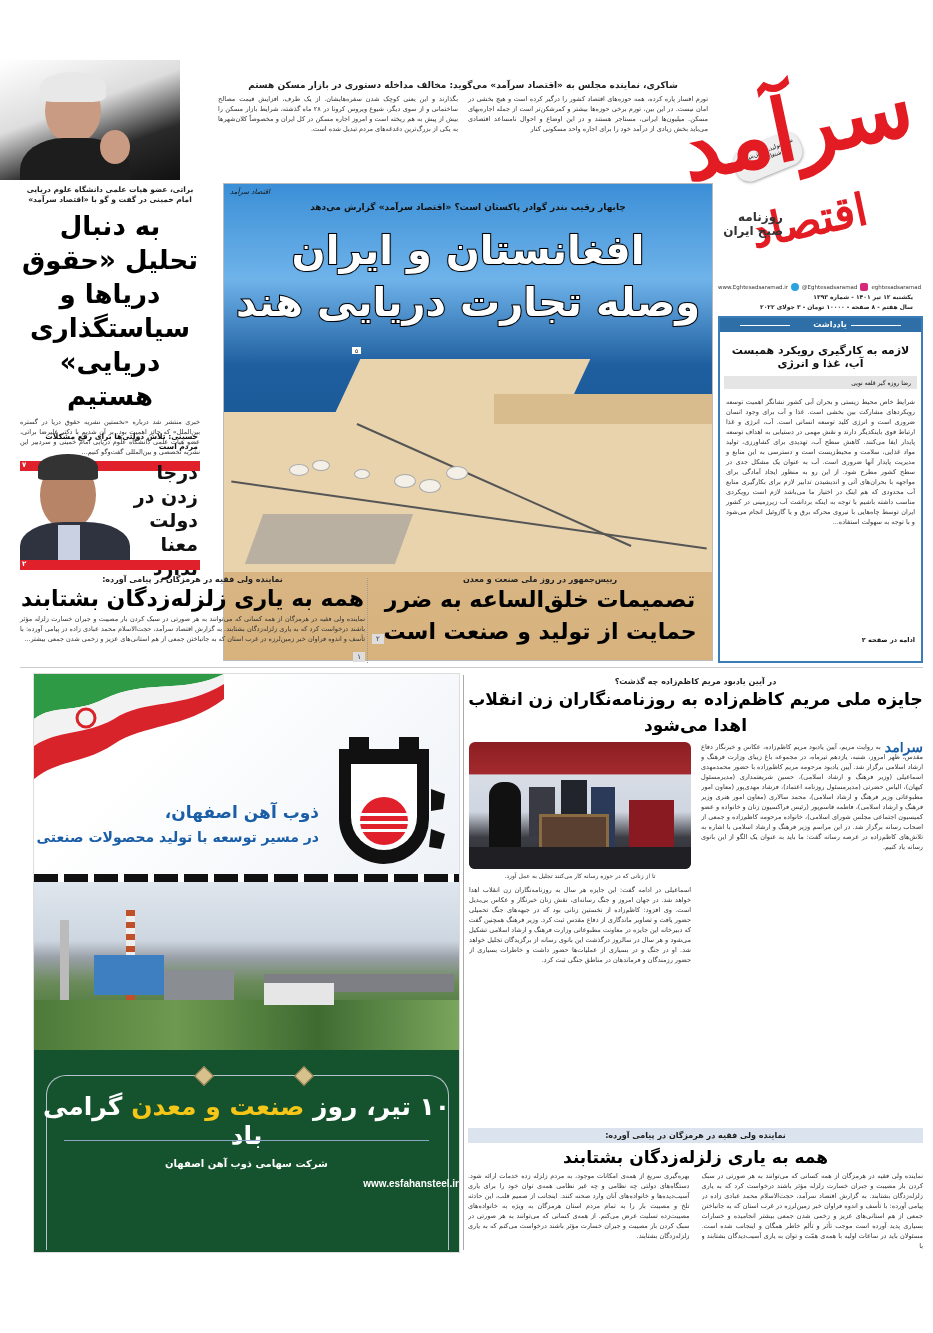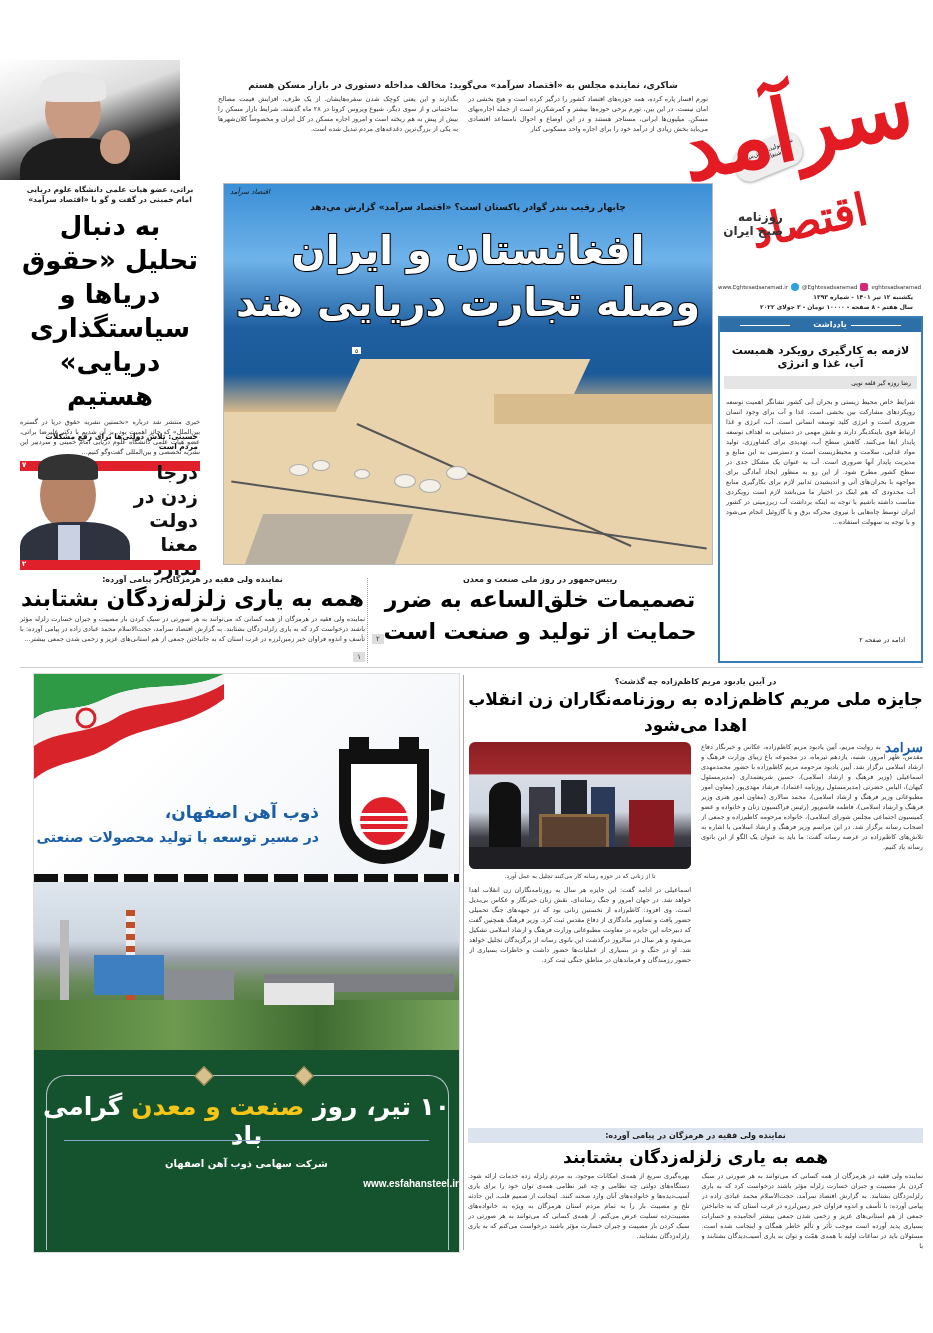--- a/index.html
+++ b/index.html
@@ -25,33 +25,33 @@
   #issue-line1 { top: 233px; } #issue-line2 { top: 243px; }
 
   
   #editorial { right: 10px; top: 316px; width: 205px; height: 347px; border: 2px solid #3a7db8; background: #fff; }
   #ed-header { height: 14px; background: #2e6fa8; color: #fff; font-size: 8px; font-weight: bold; text-align: center; line-height: 14px; position: relative; padding-left: 19px; }
   #ed-header::before, #ed-header::after { content: ""; position: absolute; top: 7px; width: 50px; height: 1px; background: #fff; }
   #ed-header::before { right: 20px; } #ed-header::after { left: 20px; }
   #ed-title { font-size: 11px; font-weight: bold; text-align: center; margin: 12px 4px 6px; }
   #ed-author { background: #e5e5e5; font-size: 6px; padding: 3px 6px; margin: 0 4px 8px; }
   #ed-body { padding: 0 6px; height: 235px; overflow: hidden; }
-  #ed-more { font-size: 6.5px; font-weight: normal; padding: 4px 16px; }
+  #ed-more { font-size: 6.5px; font-weight: bold; padding: 4px 6px; }
 
   
   #top-story { right: 225px; top: 80px; width: 490px; }
   #top-kicker { font-size: 9px; }
   #top-headline { font-size: 22px; line-height: 30px; }
   #top-cols { display: flex; gap: 10px; margin-top: 4px; }
   #top-cols .body-text { flex: 1; }
   #portrait-top { left: 0; top: 60px; width: 180px; height: 120px; background: linear-gradient(160deg,#fff 0%,#ddd 40%,#2a2a2a 70%,#111 100%); overflow: hidden; }
   .head-shape { position: absolute; border-radius: 50%; }
 
   
-  #main-photo { right: 220px; top: 183px; width: 490px; height: 382px; background: linear-gradient(180deg,#3b8fd6 0%,#6fb3ea 20%,#1f5fa0 38%,#1a5a98 50%,#d9b98a 60%,#d7b27d 100%); border: 1px solid #bbb; overflow: hidden; }
+  #main-photo { right: 220px; top: 183px; width: 490px; height: 478px; background: linear-gradient(180deg,#3b8fd6 0%,#6fb3ea 20%,#1f5fa0 38%,#1a5a98 50%,#d9b98a 60%,#d7b27d 100%); border: 1px solid #bbb; overflow: hidden; }
   #photo-brand { position: absolute; left: 6px; top: 4px; font-size: 7px; color: #111; font-style: italic; }
   #photo-kicker { position: absolute; top: 18px; width: 100%; text-align: center; font-size: 9px; font-weight: bold; color: #111; }
   #photo-headline { position: absolute; top: 40px; width: 100%; text-align: center; font-size: 40px; line-height: 52px; color: #fff; font-weight: bold; -webkit-text-stroke: 2px #000; paint-order: stroke fill; text-shadow: 0 0 2px #000; }
   #photo-page { position: absolute; left: 128px; top: 163px; background: #fff; font-size: 6px; padding: 0 3px; }
   .pier { position: absolute; background: #e8d3ad; }
   .tank { position: absolute; border-radius: 50%; background: #f4f0e8; border: 1px solid #aaa; }
   .road { position: absolute; background: #555; }
 
   
   #left-col { left: 20px; top: 185px; width: 180px; }

